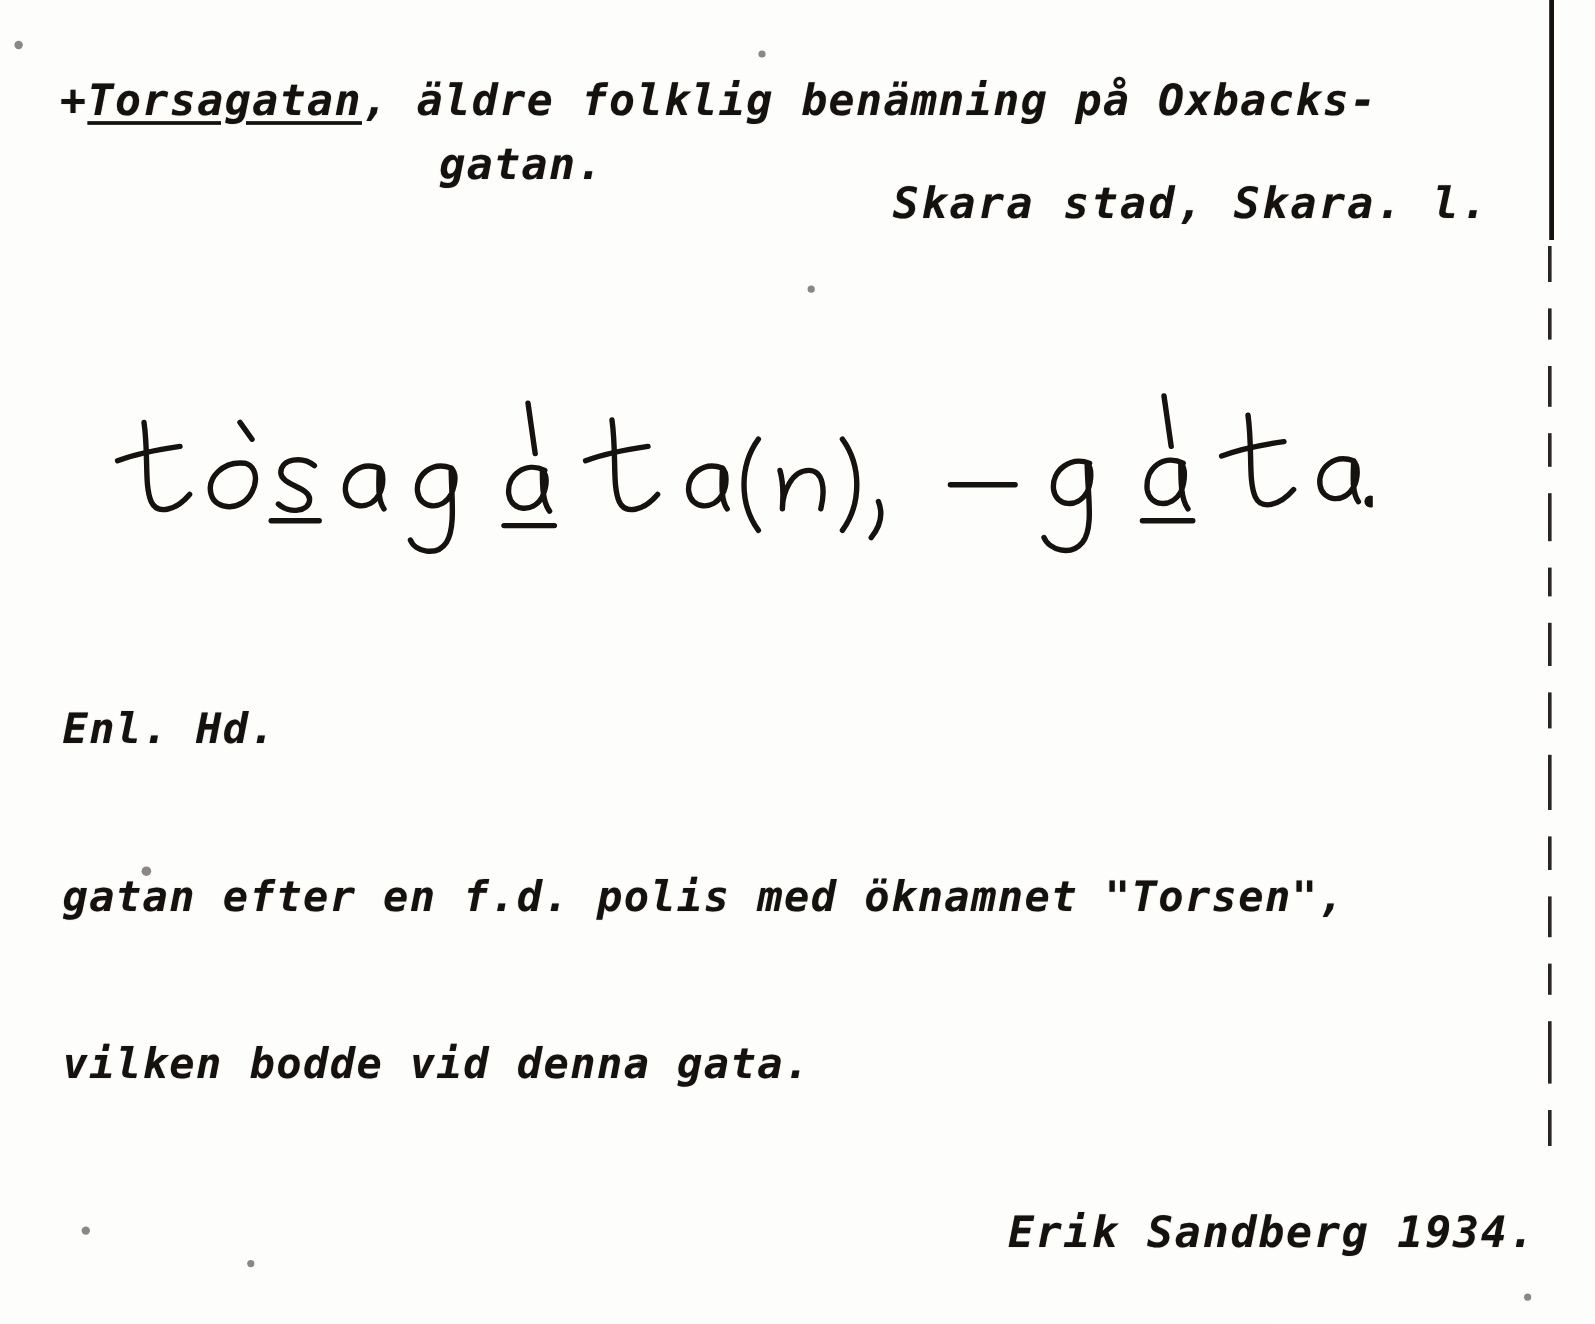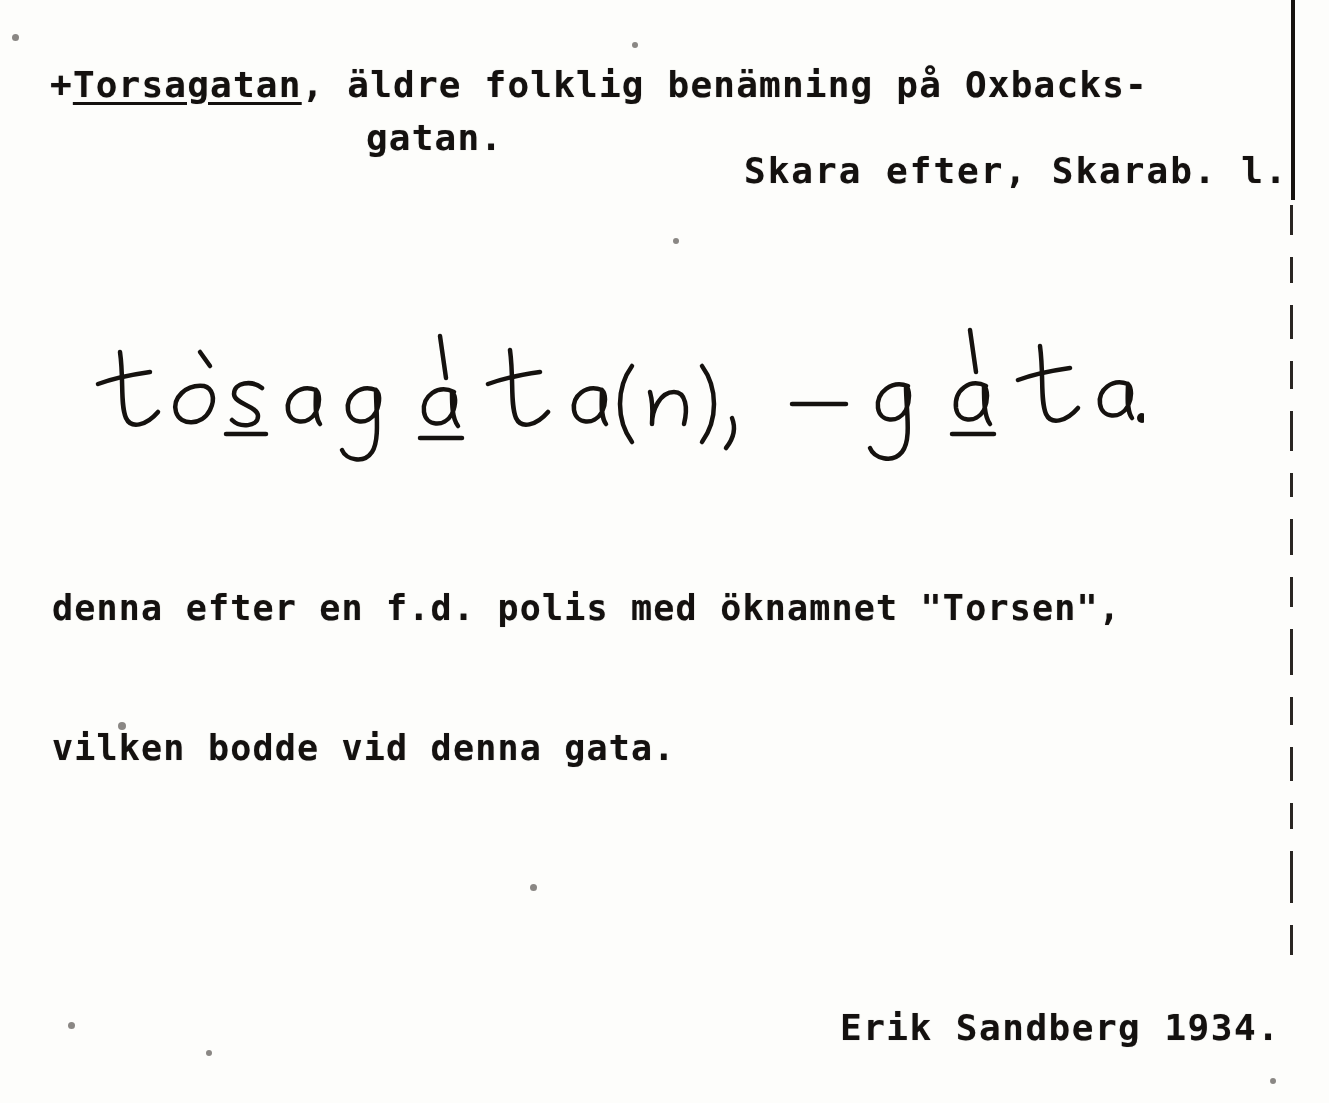--- a/index.html
+++ b/index.html
@@ -8,20 +8,21 @@
     background: #ffffff;
   }
   #card {
     position: relative;
     width: 1329px;
     height: 1103px;
     background: #fdfdfb;
     overflow: hidden;
     font-family: "DejaVu Sans Mono", "Liberation Mono", monospace;
     color: #14110f;
+    font-style: italic;
   }
   
   .speck {
     position: absolute;
     background: #2b2723;
     border-radius: 50%;
     opacity: .55;
   }
   
   .edge-line {
@@ -134,21 +135,21 @@
   <div class="speck" style="left:118px;top:722px;width:8px;height:8px;"></div>
   <div class="speck" style="left:530px;top:884px;width:7px;height:7px;"></div>
   <div class="speck" style="left:68px;top:1022px;width:7px;height:7px;"></div>
   <div class="speck" style="left:206px;top:1050px;width:6px;height:6px;"></div>
   <div class="speck" style="left:1270px;top:1078px;width:6px;height:6px;"></div>
 
   <div class="typed" id="headword-line"><span>+</span><span id="headword">Torsagatan</span><span>, äldre folklig benämning på Oxbacks-</span></div>
 
   <div class="typed" id="headword-cont">gatan.</div>
 
-  <div class="typed" id="place-line">Skara efter, Skarab. l.</div>
+  <div class="typed" id="place-line">Skara stad, Skara. l.</div>
 
   <div id="phonetic" title="">
     <svg viewBox="0 0 1090 170" width="1090" height="170" aria-hidden="true">
       <g fill="none" stroke="#15120f" stroke-width="4.5" stroke-linecap="round" stroke-linejoin="round">
 
         <path d="M66 52 C 70 80, 66 104, 72 118 C 77 129, 92 126, 104 112"></path>
         <path d="M44 84 C 60 78, 82 74, 96 72"></path>
 
         <path d="M150 86 C 132 84, 118 98, 122 112 C 126 126, 148 126, 156 110 C 162 98, 158 88, 150 86"></path>
         <path d="M146 52 L 156 66"></path>
@@ -186,19 +187,20 @@
         <path d="M986 46 C 990 76, 986 100, 992 114 C 997 125, 1012 122, 1024 108"></path>
         <path d="M964 80 C 980 74, 1002 70, 1016 68"></path>
 
         <path d="M1074 84 C 1058 78, 1044 90, 1046 104 C 1048 118, 1066 120, 1074 106 C 1078 98, 1078 88, 1074 84 C 1074 94, 1072 110, 1078 118"></path>
       </g>
       <circle cx="1088" cy="118" r="5" fill="#15120f"></circle>
     </svg>
   </div>
 
   <div class="typed" id="body-block">
-    <span class="ln">denna efter en f.d. polis med öknamnet "Torsen",</span>
+    <span class="ln">Enl. Hd.</span>
+    <span class="ln">gatan efter en f.d. polis med öknamnet "Torsen",</span>
     <span class="ln">vilken bodde vid denna gata.</span>
   </div>
 
   <div class="typed" id="signature">Erik Sandberg 1934.</div>
 
 </div>
 
 </body></html>

